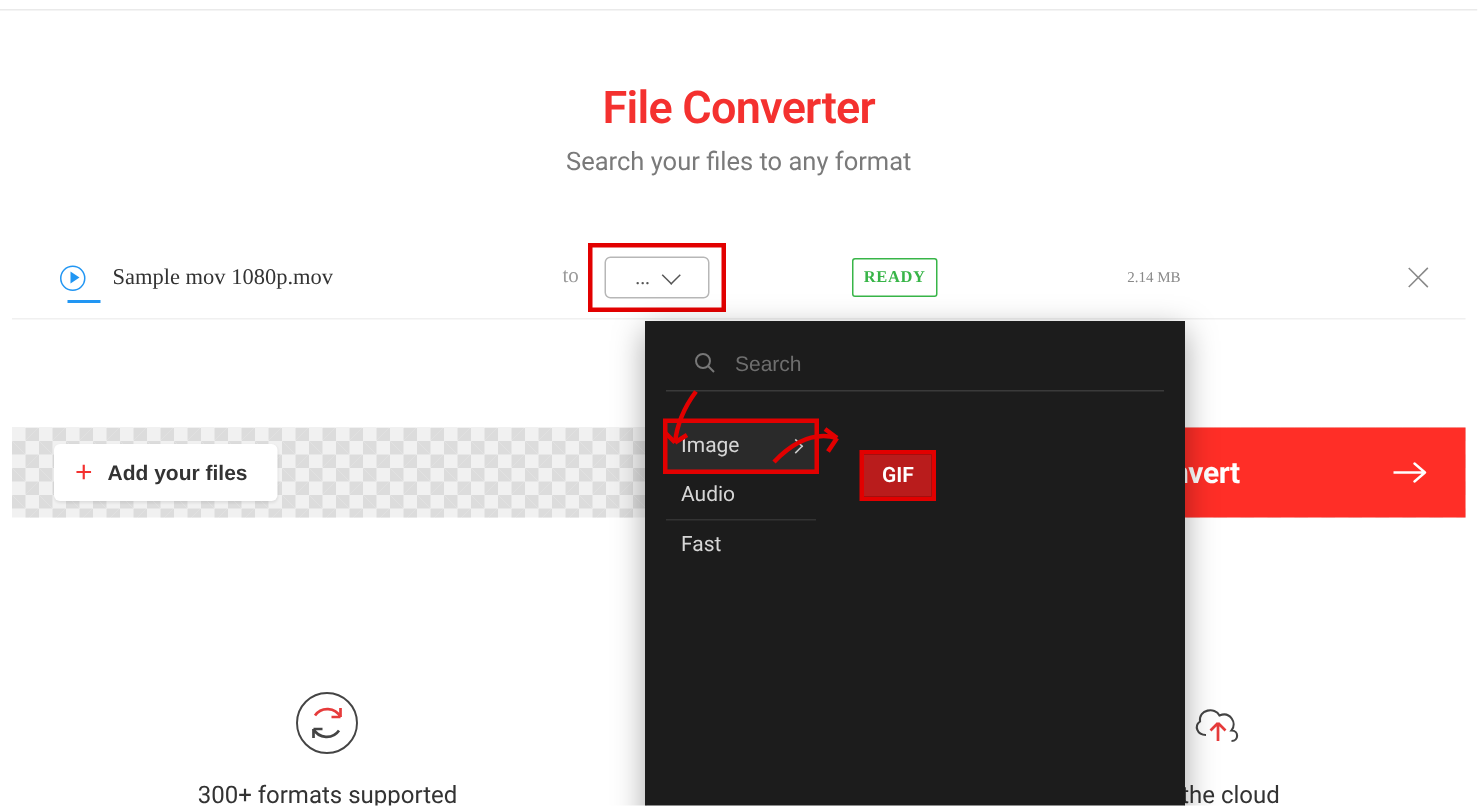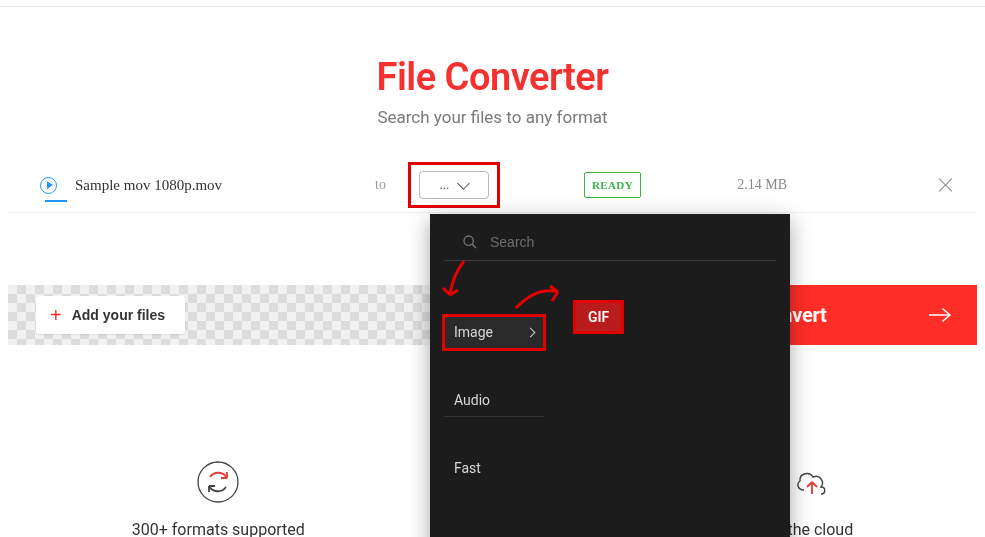--- a/index.html
+++ b/index.html
@@ -15,21 +15,21 @@
     position:absolute; top:6px; left:0; right:0; height:1px;
     background:#eaeaea;
   }
   .hero {
     text-align:center;
     position:absolute;
     top:55px; left:0; right:0;
   }
   .hero h1 {
     color:#f4312f;
-    font-size:38px;
+    font-size:30px;
     font-weight:600;
     letter-spacing:-0.5px;
   }
   .hero p {
     color:#7a7a7a;
     font-size:17px;
     margin-top:8px;
     font-weight:400;
   }
   .file-row {
@@ -68,21 +68,21 @@
     background:#2196f3;
   }
   .file-name {
     font-size:15px;
     color:#333;
     flex:0 0 300px;
   }
   .to-label {
     color:#9b9b9b;
     font-size:14px;
-    margin-right:22px;
+    margin-right:6px;
   }
 
   
   .hl-dropdown {
     border:3px solid #e20000;
     padding:6px 8px;
     display:flex;
     align-items:center;
   }
   .format-dd {
@@ -113,21 +113,21 @@
     font-size:11px;
     font-weight:600;
     letter-spacing:0.4px;
     padding:6px 7px;
     border-radius:2px;
   }
   .file-size {
     margin-left:auto;
     margin-right:150px;
     color:#888;
-    font-size:14px;
+    font-size:10px;
   }
   .close-x {
     width:18px;height:18px;
     position:relative;
     cursor:pointer;
   }
   .close-x::before,.close-x::after{
     content:"";
     position:absolute;
     left:8px; top:0;
@@ -231,21 +231,20 @@
   }
   .cat-item{
     display:flex;
     align-items:center;
     justify-content:space-between;
     padding:8px 10px;
     font-size:14px;
     color:#d6d6d6;
     border-bottom:1px solid #333;
     cursor:pointer;
-    margin-top:35px;
   }
   .cat-item:last-child{ border-bottom:none;}
   .chevron-right{
     width:7px;height:7px;
     border-right:1.5px solid #ccc;
     border-top:1.5px solid #ccc;
     transform:rotate(45deg);
   }
   .hl-red{ outline:3px solid #e20000; outline-offset:-1px;}
   .cat-item.hl-red { background:#2a2a2a;}

